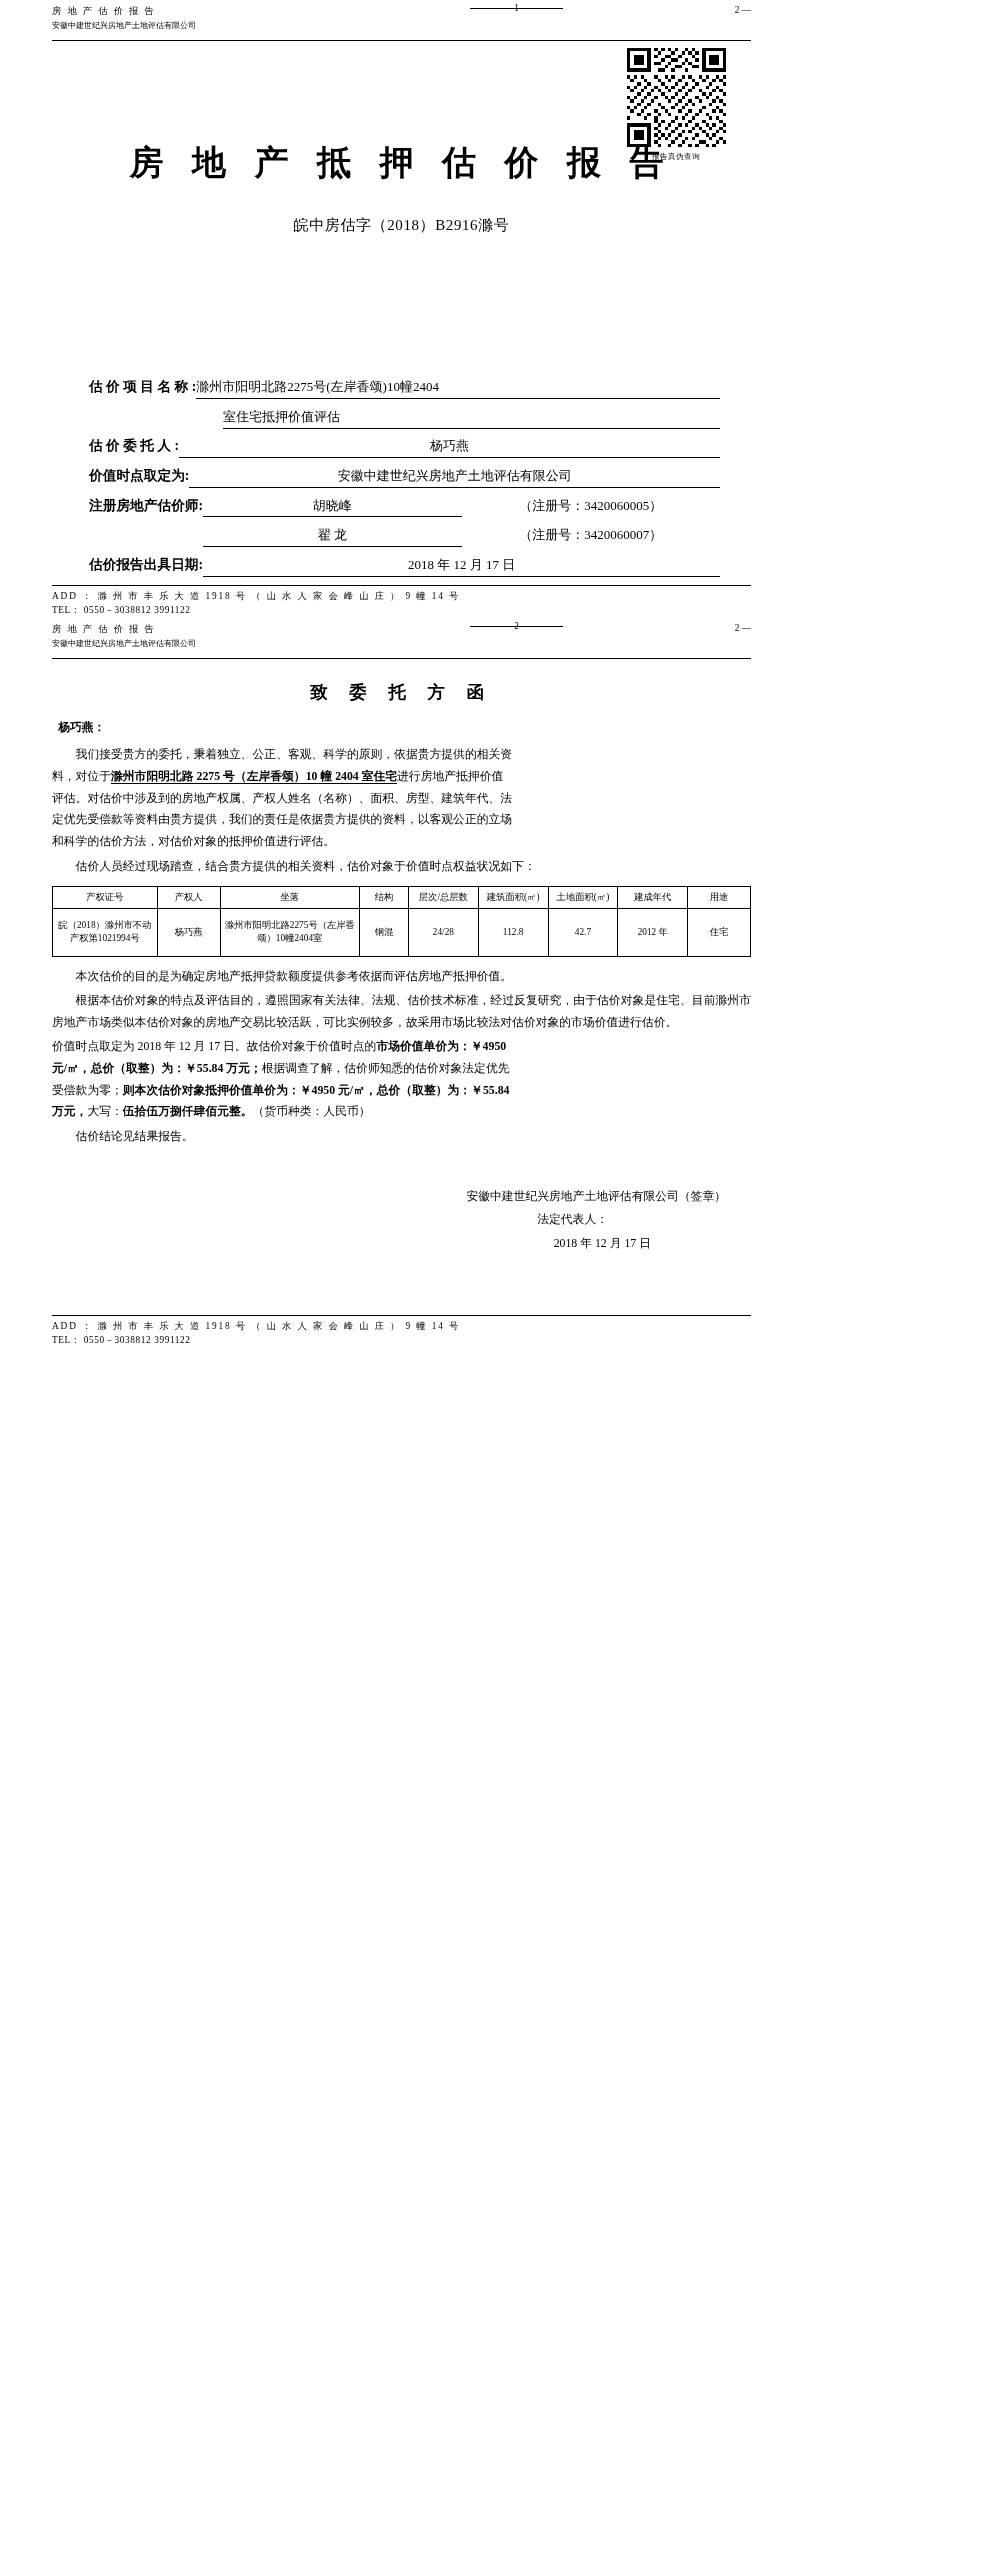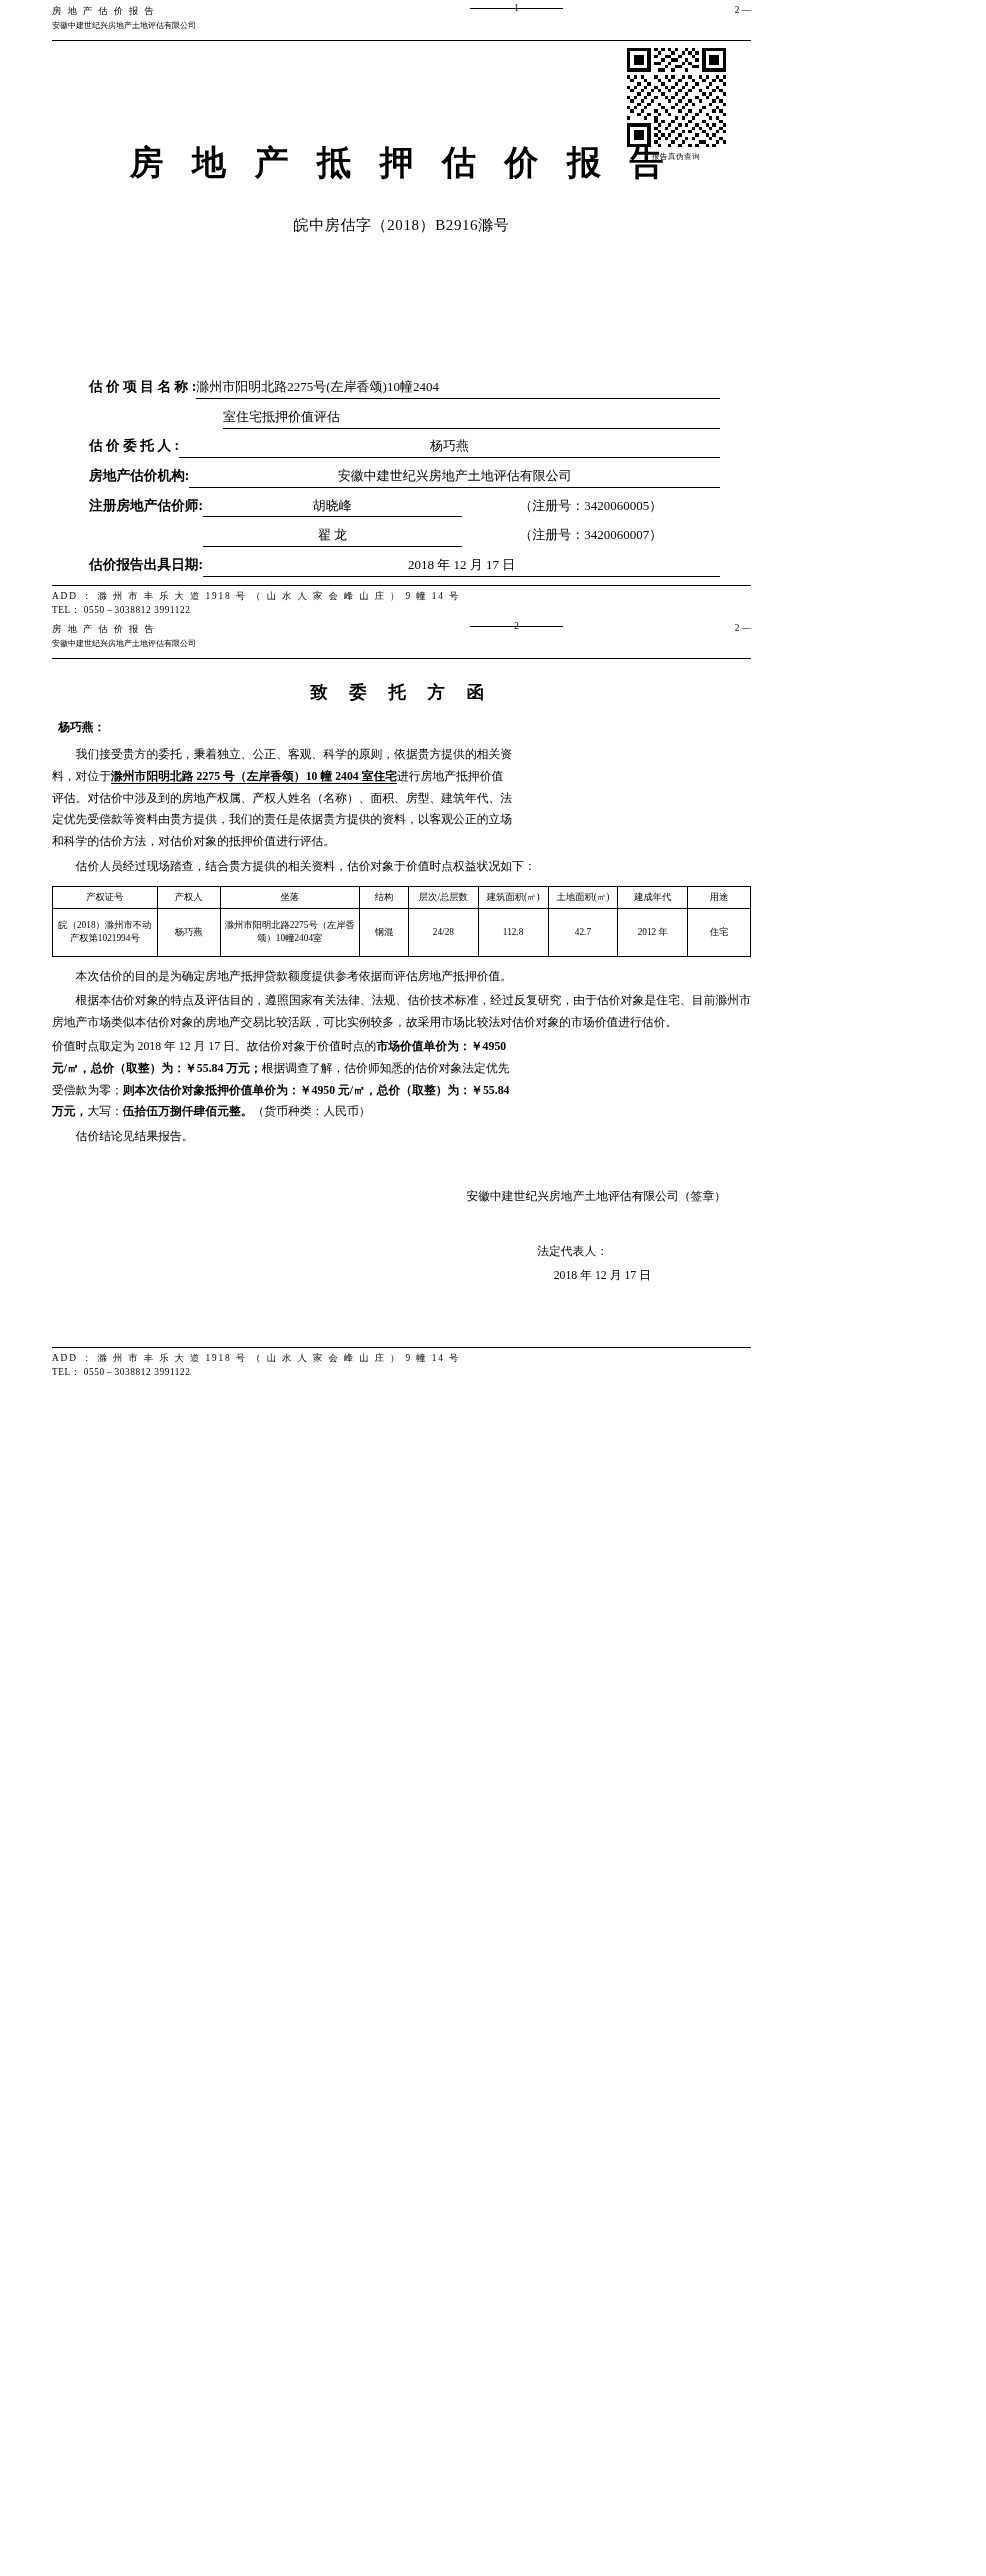--- a/index.html
+++ b/index.html
@@ -190,21 +190,21 @@
   table.prop th { font-weight: normal; }
   table.prop td.tall { height: 48px; }
   
   .sig {
     margin-top: 37px;
     font-size: 11.8px;
     text-align: right;
     padding-right: 25px;
     line-height: 2.0;
   }
-  .sig .l2 { padding-right: 118px; margin-top: 32px; }
+  .sig .l2 { padding-right: 118px; }
   .sig .l3 { padding-right: 75px; }
   .spacer-lg { height: 60px; }
 </style>
 </head>
 <body>
 
 <div class="page">
 
   <div class="run-head">
     <div class="rh-left">
@@ -460,21 +460,21 @@
       <span class="fval left">滁州市阳明北路2275号(左岸香颂)10幢2404</span>
     </div>
     <div class="fcont">室住宅抵押价值评估</div>
 
     <div class="frow">
       <span class="flabel">估 价 委 托 人 :</span>
       <span class="fval">杨巧燕</span>
     </div>
 
     <div class="frow">
-      <span class="flabel">房地产估价机构:</span>
+      <span class="flabel">价值时点取定为:</span>
       <span class="fval">安徽中建世纪兴房地产土地评估有限公司</span>
     </div>
 
     <div class="frow">
       <span class="flabel">注册房地产估价师:</span>
       <span class="fval">胡晓峰</span>
       <span class="fval nounder">（注册号：3420060005）</span>
     </div>
 
     <div class="frow">

